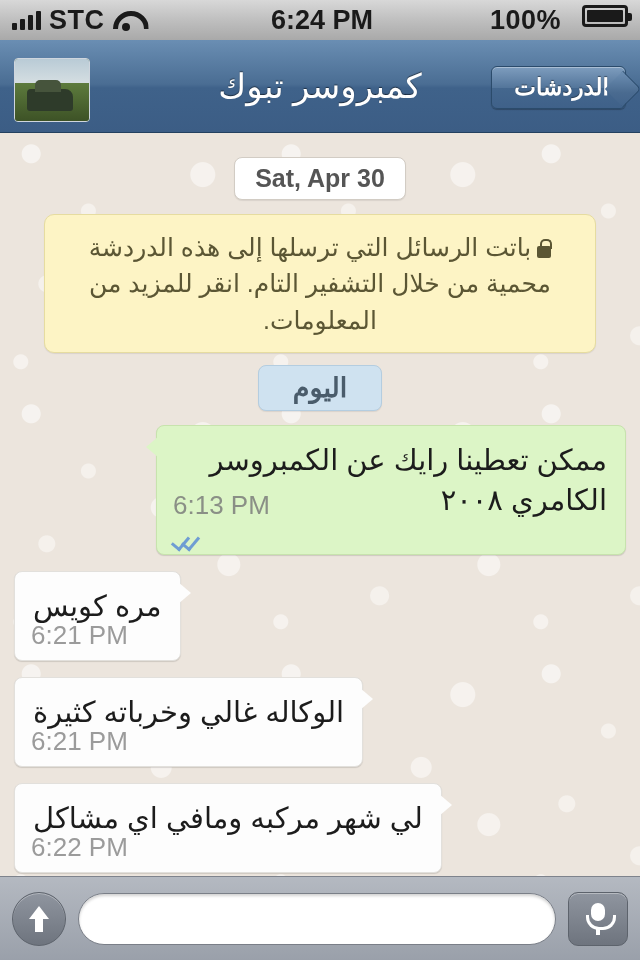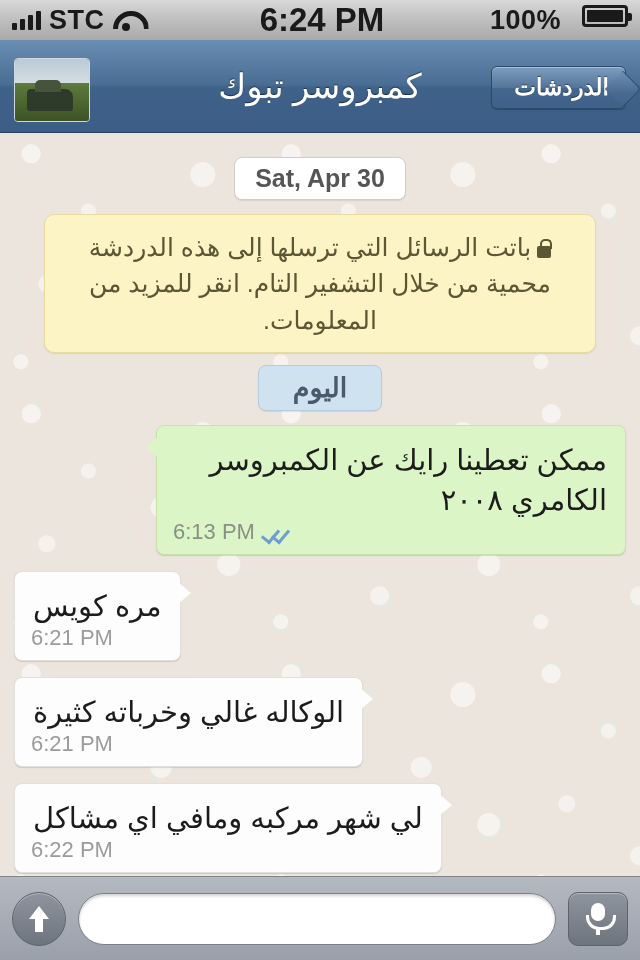--- a/index.html
+++ b/index.html
@@ -73,21 +73,21 @@
     position: absolute;
     left: 9px; top: 13px;
     width: 8px; height: 8px;
     background: #1a1a1a;
     border-radius: 50%;
   }
   .sb-center {
     position: absolute;
     left: 4px; right: 0;
     text-align: center;
-    font-size: 33px;
+    font-size: 27px;
     font-weight: bold;
   }
   .sb-right {
     margin-left: auto;
     display: flex;
     align-items: flex-start;
     gap: 21px;
     z-index: 2;
   }
   .battery {
@@ -324,25 +324,25 @@
     border-top: 11px solid transparent;
     border-bottom: 11px solid transparent;
     border-left: 13px solid #fdfdfd;
   }
   .bubble .text { display: block; }
   .meta {
     position: absolute;
     bottom: 6px;
     left: 16px;
     display: flex;
-    align-items: center;
     gap: 8px;
     direction: ltr;
-    font-size: 22px;
+    font-size: 26px;
     color: #8a8f86;
+    flex-direction: column;
   }
   .bubble.in .meta { color: #9b9b9b; }
   .ticks {
     position: relative;
     width: 26px;
     height: 16px;
     display: inline-block;
   }
   .ticks::before, .ticks::after {
     content: "";

